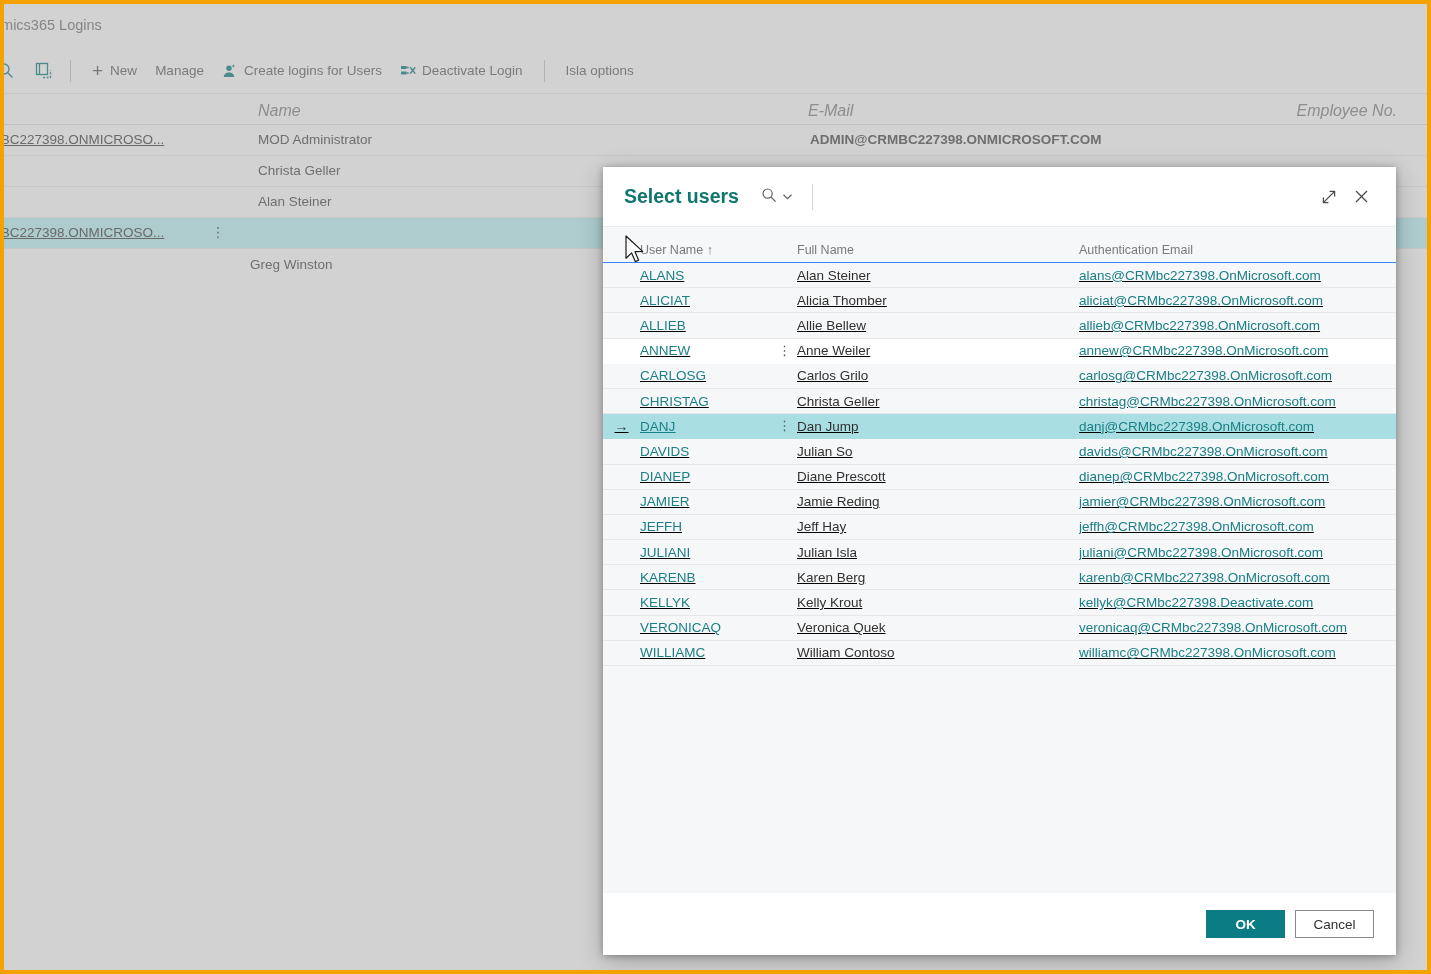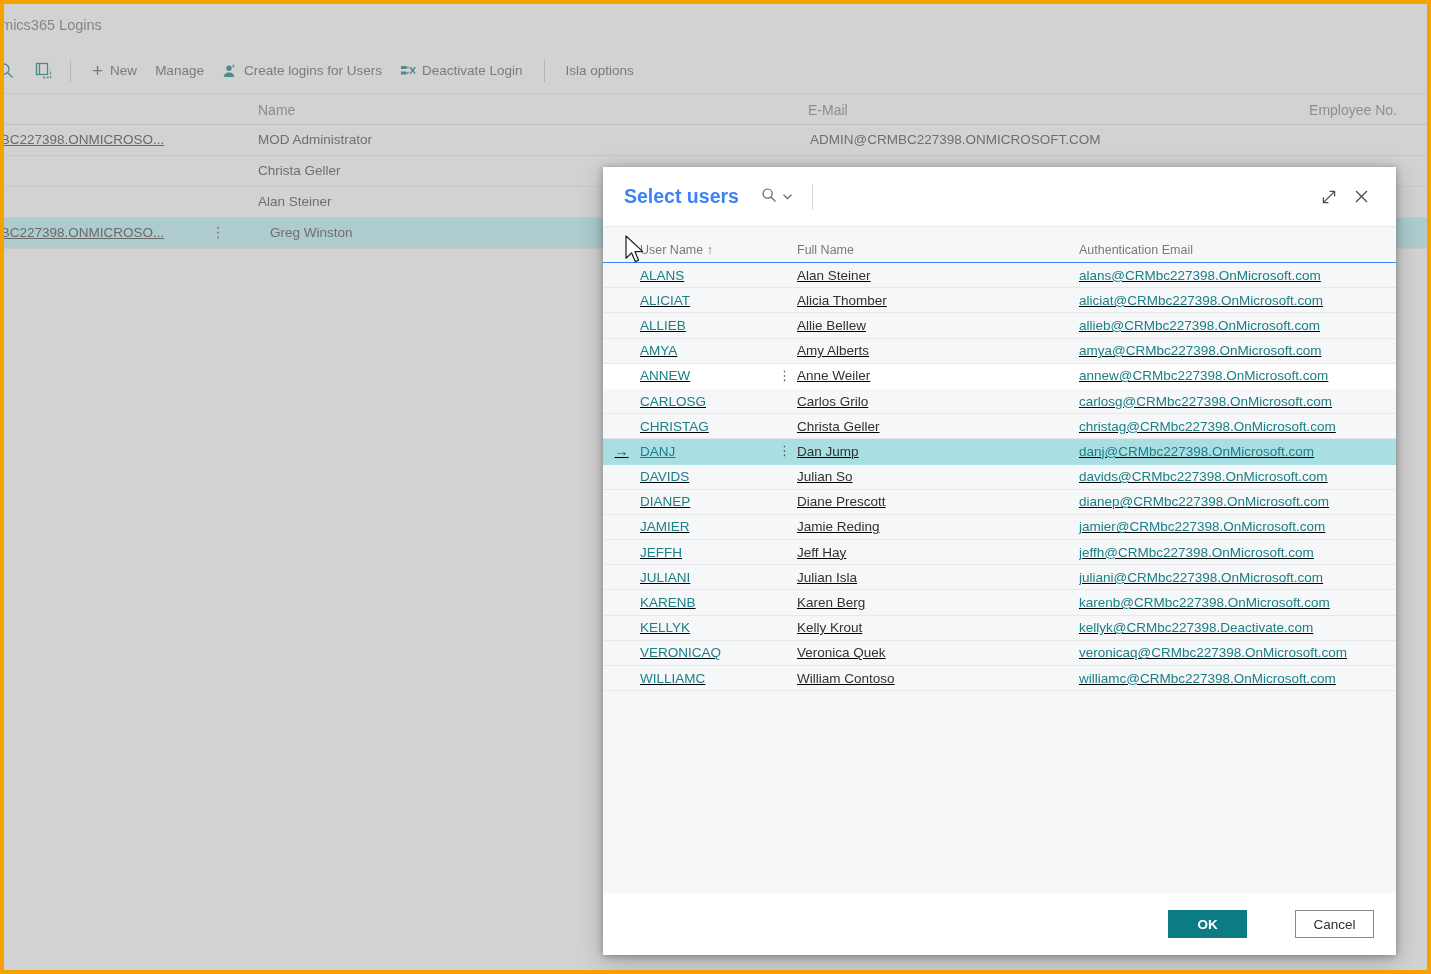--- a/index.html
+++ b/index.html
@@ -76,22 +76,23 @@
   }
 
   
   #bg-grid-header {
     position: absolute;
     left: 0; top: 90px; width: 100%; height: 31px;
     border-bottom: 1px solid #c0c0c0;
   }
   .bg-col-head {
     position: absolute; top: 8px;
-    font-size: 14px; color: #8e8e8e;
+    font-size: 16px; color: #8e8e8e;
     white-space: nowrap;
+    font-style: italic;
   }
   .bg-row {
     position: absolute;
     left: 0; width: 100%; height: 31px;
     border-bottom: 1px solid #c8c8c8;
     font-size: 13.5px;
     color: #6f6f6f;
   }
   .bg-row.selected { background: #aeccce; }
   .bg-cell { position: absolute; top: 7px; white-space: nowrap; }
@@ -116,21 +117,21 @@
   #dialog-header {
     height: 59px;
     flex: none;
     display: flex;
     align-items: center;
     padding: 0 20px 0 21px;
     background: #ffffff;
   }
   #dialog-title {
     font-size: 19.5px;
-    color: #3b82f6;
+    color: #0f766e;
     font-weight: 600;
     white-space: nowrap;
   }
   #dialog-search {
     display: flex; align-items: center; gap: 5px;
     margin-left: 22px;
     color: #616161;
   }
   #dialog-header-divider {
     width: 1px; height: 26px;
@@ -220,21 +221,20 @@
   .dlg-btn {
     min-width: 79px;
     height: 28px;
     font-size: 13.5px;
     font-family: "Liberation Sans", sans-serif;
     border: 1px solid #8a8886;
     background: #ffffff;
     color: #323130;
     cursor: pointer;
     padding: 0 14px;
-    margin-left: 38px;
   }
   .dlg-btn.primary {
     background: #0b7c84;
     border-color: #0b7c84;
     color: #ffffff;
     font-weight: 700;
   }
 
   
   #mouse-cursor {
@@ -310,36 +310,36 @@
     <div id="bg-grid-header">
       <div class="bg-col-head" style="left:254px">Name</div>
       <div class="bg-col-head" style="left:804px">E-Mail</div>
       <div class="bg-col-head" style="right:30px">Employee No.</div>
     </div>
 
     <div id="bg-grid-body">
         <div class="bg-row" style="top: 121px;">
           <div class="bg-cell link" style="left: -34px;">CRMBC227398.ONMICROSO...</div>
           <div class="bg-cell" style="left: 254px;">MOD Administrator</div>
-          <div class="bg-cell" style="left: 806px;">ADMIN@CRMBC227398.ONMICROSOFT.COM</div>
+          <div class="bg-cell" style="left: 806px; font-weight: bold;">ADMIN@CRMBC227398.ONMICROSOFT.COM</div>
         </div>
         <div class="bg-row" style="top: 152px;">
           <div class="bg-cell" style="left: -34px;"></div>
           <div class="bg-cell" style="left: 254px;">Christa Geller</div>
           <div class="bg-cell" style="left: 806px;"></div>
         </div>
         <div class="bg-row" style="top: 183px;">
           <div class="bg-cell" style="left: -34px;"></div>
           <div class="bg-cell" style="left: 254px;">Alan Steiner</div>
           <div class="bg-cell" style="left: 806px;"></div>
         </div>
         <div class="bg-row selected" style="top: 214px;">
           <div class="bg-cell link" style="left: -34px;">CRMBC227398.ONMICROSO...</div>
           <div class="bg-dots">⋮</div>
-          <div class="bg-cell" style="left: 266px;">Greg Winston</div>
+          <div class="bg-cell" style="left: 246px; margin-top: 32px;">Greg Winston</div>
           <div class="bg-cell" style="left: 806px;"></div>
         </div>
       </div>
   </div>
 
   <div id="dialog">
 
     <div id="dialog-header">
       <div id="dialog-title">Select users</div>
 
@@ -394,26 +394,20 @@
             <div class="gcell c-user">ALICIAT</div>
             <div class="gcell c-full">Alicia Thomber</div>
             <div class="gcell c-email">aliciat@CRMbc227398.OnMicrosoft.com</div>
           </div>
           <div class="grow">
             <div class="gcell c-arrow"></div>
             <div class="gcell c-user">ALLIEB</div>
             <div class="gcell c-full">Allie Bellew</div>
             <div class="gcell c-email">allieb@CRMbc227398.OnMicrosoft.com</div>
           </div>
-          <div class="grow">
-            <div class="gcell c-arrow"></div>
-            <div class="gcell c-user">AMYA</div>
-            <div class="gcell c-full">Amy Alberts</div>
-            <div class="gcell c-email">amya@CRMbc227398.OnMicrosoft.com</div>
-          </div>
           <div class="grow hovered">
             <div class="gcell c-arrow"></div>
             <div class="gcell c-user">ANNEW<span class="row-dots">⋮</span></div>
             <div class="gcell c-full">Anne Weiler</div>
             <div class="gcell c-email">annew@CRMbc227398.OnMicrosoft.com</div>
           </div>
           <div class="grow">
             <div class="gcell c-arrow"></div>
             <div class="gcell c-user">CARLOSG</div>
             <div class="gcell c-full">Carlos Grilo</div>

